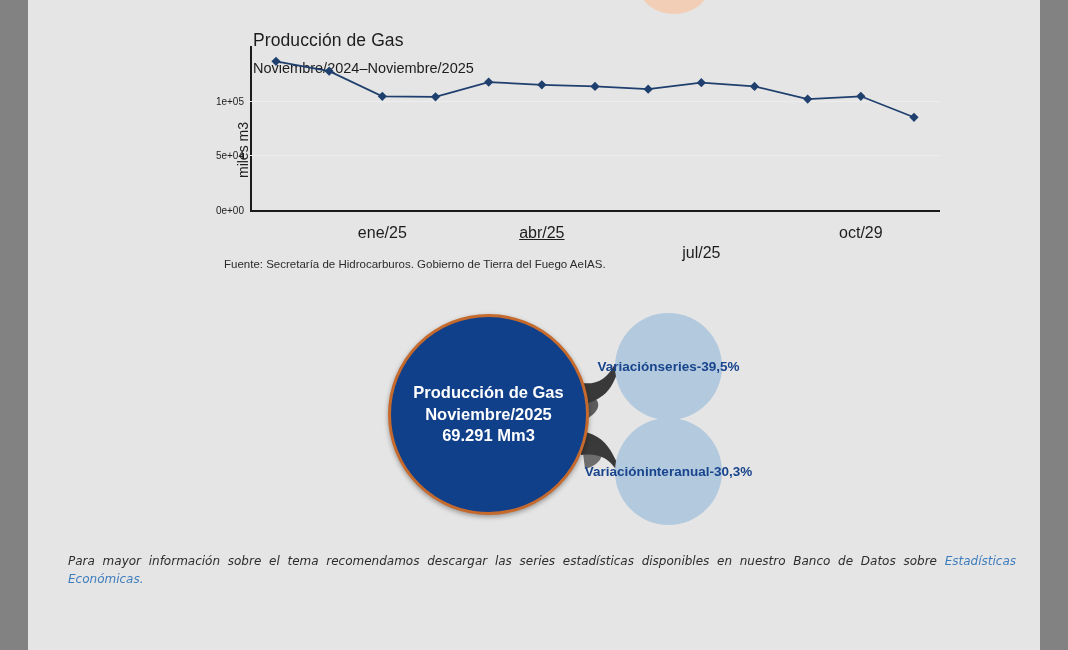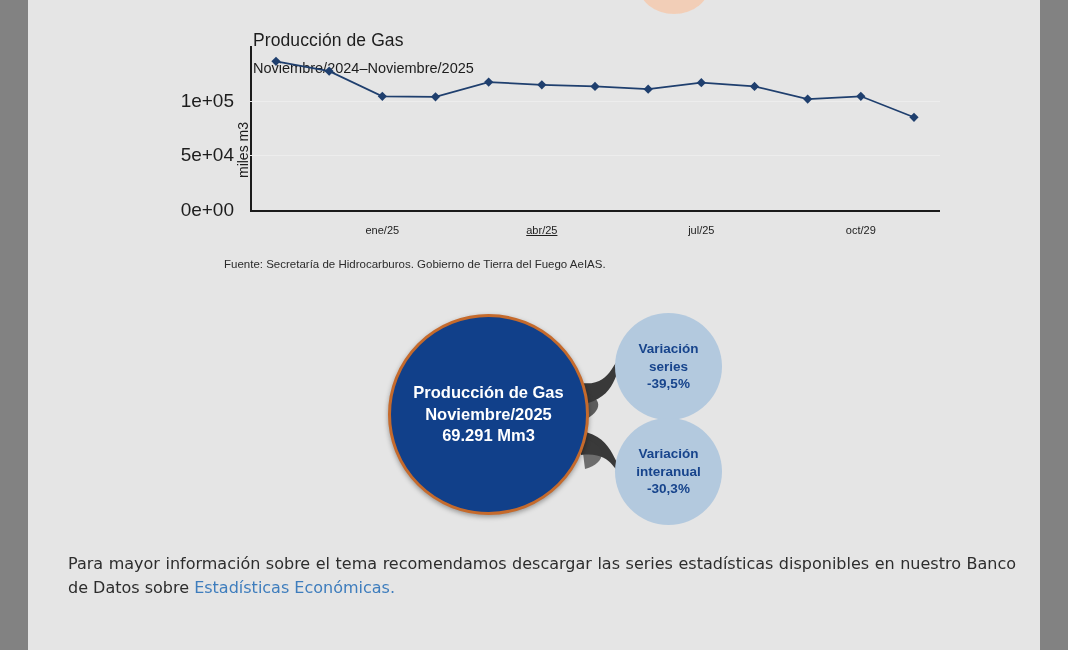--- a/index.html
+++ b/index.html
@@ -90,22 +90,22 @@
   #plot {
     position: absolute;
     left: 26px;
     top: 58px;
     width: 690px;
     height: 128px;
   }
   .ytick {
     position: absolute;
     right: 100%;
-    margin-right: 16px;
-    font-size: 19px;
+    margin-right: 6px;
+    font-size: 10px;
     color: #1d1d1d;
     white-space: nowrap;
     transform: translateY(-50%);
   }
   .gridline {
     position: absolute;
     left: 0;
     width: 100%;
     height: 1px;
     background: #ededed;
@@ -122,21 +122,21 @@
     position: absolute;
     left: 0;
     top: 128px;
     width: 690px;
     height: 2px;
     background: #1b1b1b;
   }
   .xtick {
     position: absolute;
     top: 142px;
-    font-size: 11px;
+    font-size: 16px;
     color: #1d1d1d;
     transform: translateX(-50%);
     white-space: nowrap;
   }
   #series-svg {
     position: absolute;
     left: 0;
     top: -36px;
     width: 690px;
     height: 164px;
@@ -188,43 +188,44 @@
     text-align: center;
     box-shadow: 0 2px 5px rgba(0,0,0,.35);
   }
   .sat-circle {
     position: absolute;
     width: 107px;
     height: 107px;
     border-radius: 50%;
     background: #b3c9de;
     display: flex;
-    flex-direction: column;
+    flex-direction: row;
     align-items: center;
     justify-content: center;
     color: #17448c;
     font-weight: bold;
     font-size: 13.5px;
     line-height: 1.3;
     text-align: center;
   }
   #sat-monthly { left: 232px; top: 8px; }
   #sat-annual  { left: 232px; top: 113px; }
 
   
   #footer-note {
     position: absolute;
     left: 40px;
     top: 552px;
     width: 948px;
     font-family: "DejaVu Sans", sans-serif;
-    font-size: 16px;
+    font-size: 12px;
     line-height: 1.52;
     color: #2d2d2d;
     text-align: justify;
+    font-style: italic;
   }
   #footer-link {
     color: #3e7dbd;
     text-decoration: none;
   }
   #bottom-sliver {
     position: absolute;
     left: 40px;
     top: 638px;
     width: 940px;
@@ -261,21 +262,21 @@
             <div class="gridline" style="top: 18.6667px;"></div>
           </div>
         <div id="ytick-labels">
             <div class="ytick" style="top: 128px;">0e+00</div>
             <div class="ytick" style="top: 73.3333px; text-align: right;">5e+04</div>
             <div class="ytick" style="top: 18.6667px;">1e+05</div>
           </div>
         <div id="xtick-labels">
             <div class="xtick" style="left: 132.333px;">ene/25</div>
             <div class="xtick" style="left: 291.833px; text-decoration: underline;">abr/25</div>
-            <div class="xtick" style="left: 451.333px;">jul/25</div>
+            <div class="xtick" style="left: 451.333px; margin-top: 20px;">jul/25</div>
             <div class="xtick" style="left: 610.833px;">oct/29</div>
           </div>
         <svg id="series-svg" viewBox="0 0 690 164" preserveAspectRatio="none">
             <polyline points="26.00,15.31 79.17,25.15 132.33,50.29 185.50,50.84 238.67,36.08 291.83,38.81 345.00,40.45 398.17,43.19 451.33,36.63 504.50,40.45 557.67,53.03 610.83,50.29 664.00,71.32" fill="none" stroke="#1f3f6e" stroke-width="1.7"></polyline>
             <polygon points="26,10.706666666666672 30.6,15.306666666666672 26,19.906666666666673 21.4,15.306666666666672" fill="#1f3f6e"></polygon>
             <polygon points="79.16666666666666,20.546666666666674 83.76666666666665,25.146666666666675 79.16666666666666,29.746666666666677 74.56666666666666,25.146666666666675" fill="#1f3f6e"></polygon>
             <polygon points="132.33333333333331,45.69333333333332 136.9333333333333,50.29333333333332 132.33333333333331,54.893333333333324 127.73333333333332,50.29333333333332" fill="#1f3f6e"></polygon>
             <polygon points="185.5,46.24 190.1,50.84 185.5,55.440000000000005 180.9,50.84" fill="#1f3f6e"></polygon>
             <polygon points="238.66666666666666,31.479999999999997 243.26666666666665,36.08 238.66666666666666,40.68 234.06666666666666,36.08" fill="#1f3f6e"></polygon>
             <polygon points="291.83333333333337,34.21333333333333 296.4333333333334,38.81333333333333 291.83333333333337,43.413333333333334 287.23333333333335,38.81333333333333" fill="#1f3f6e"></polygon>

